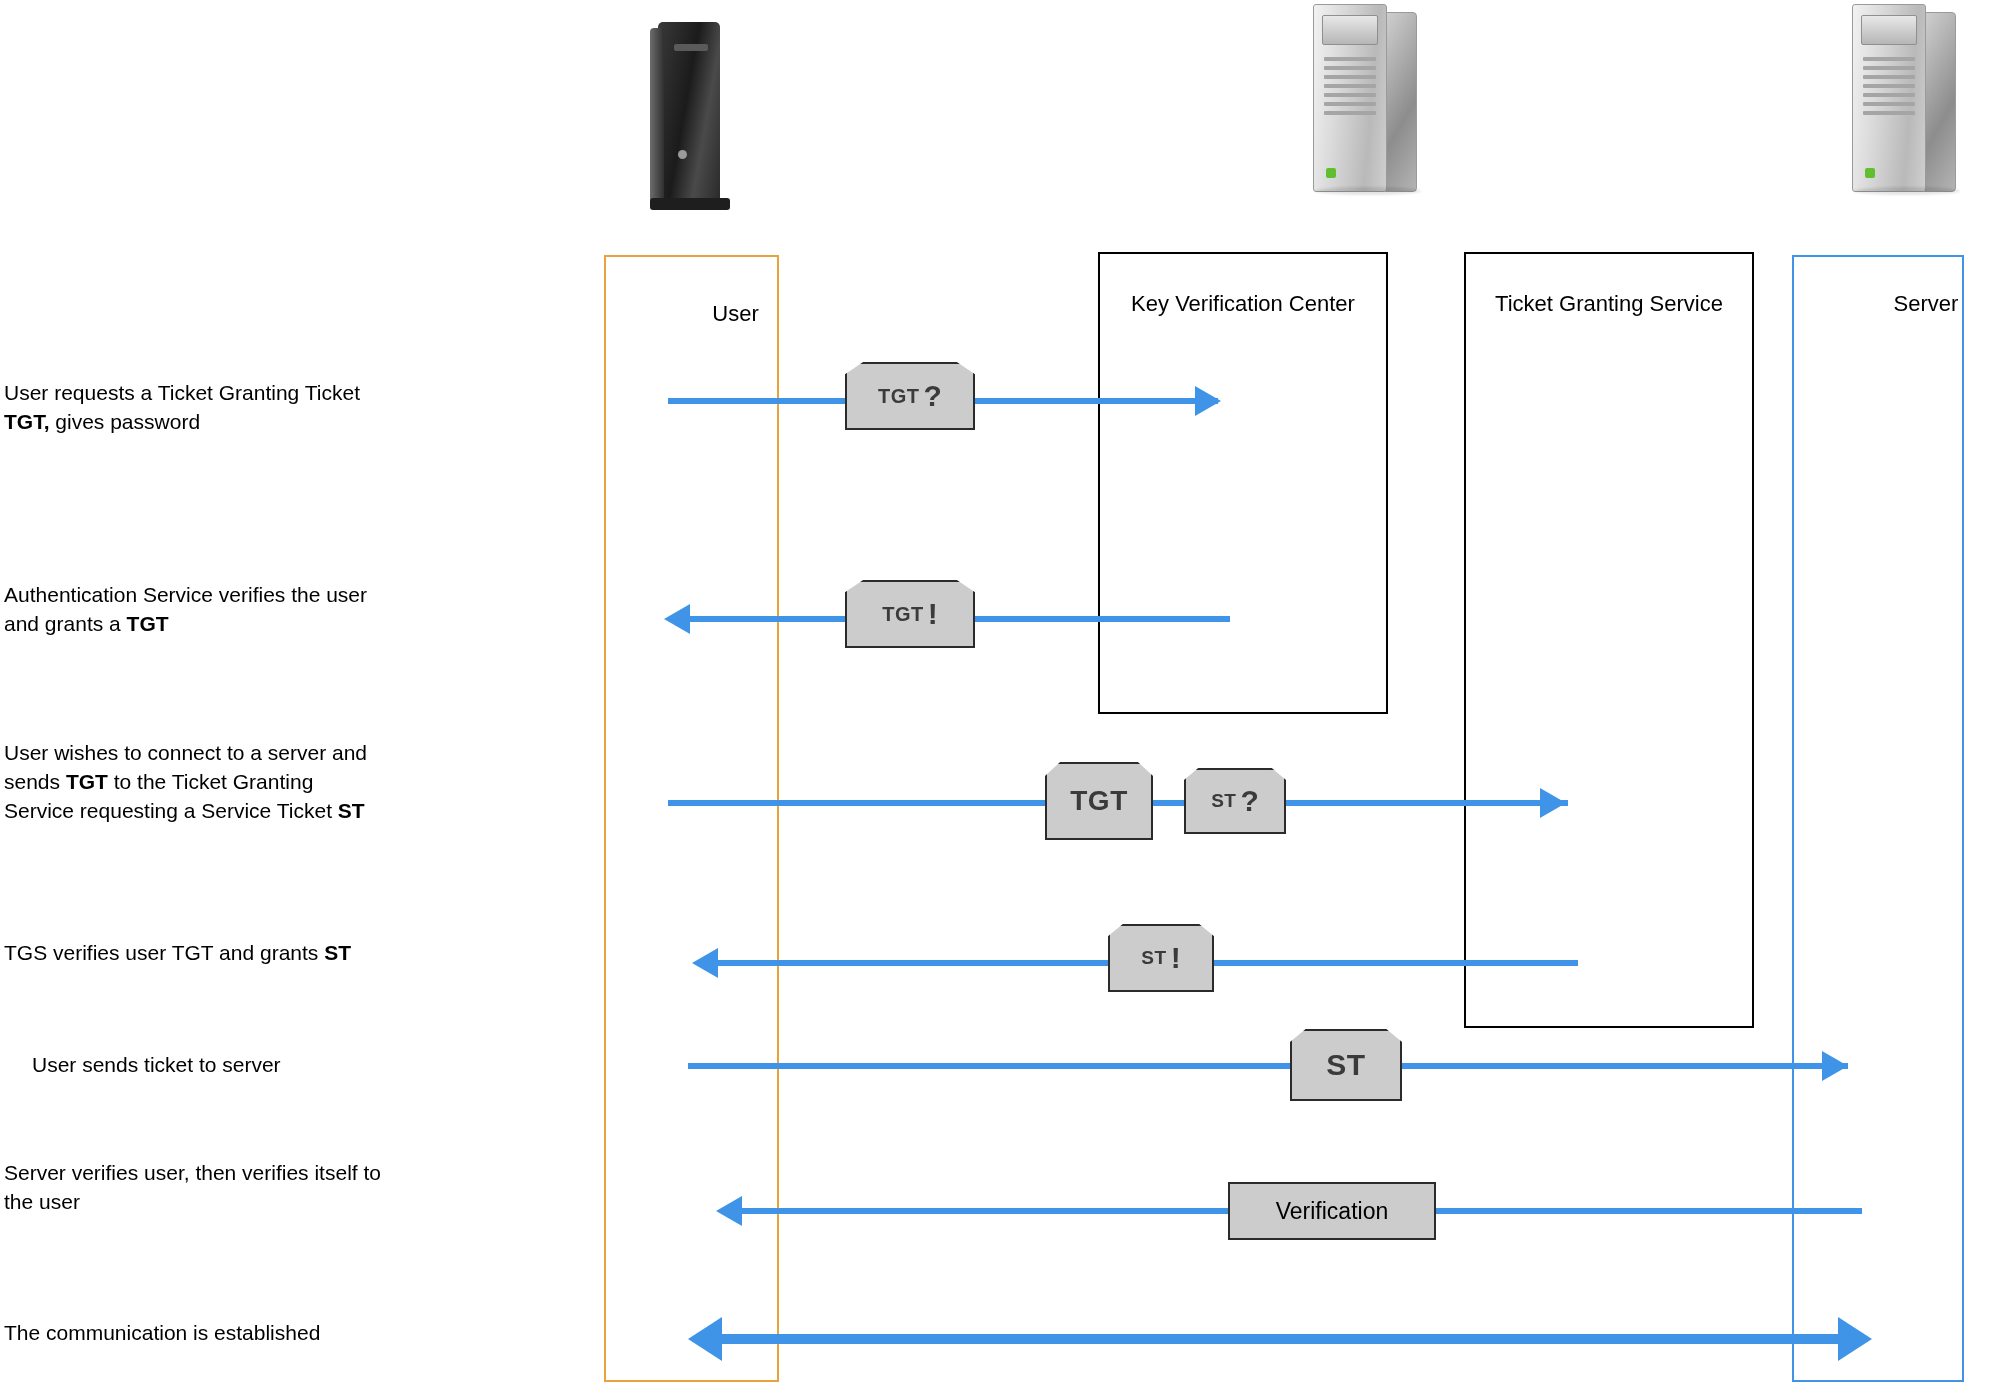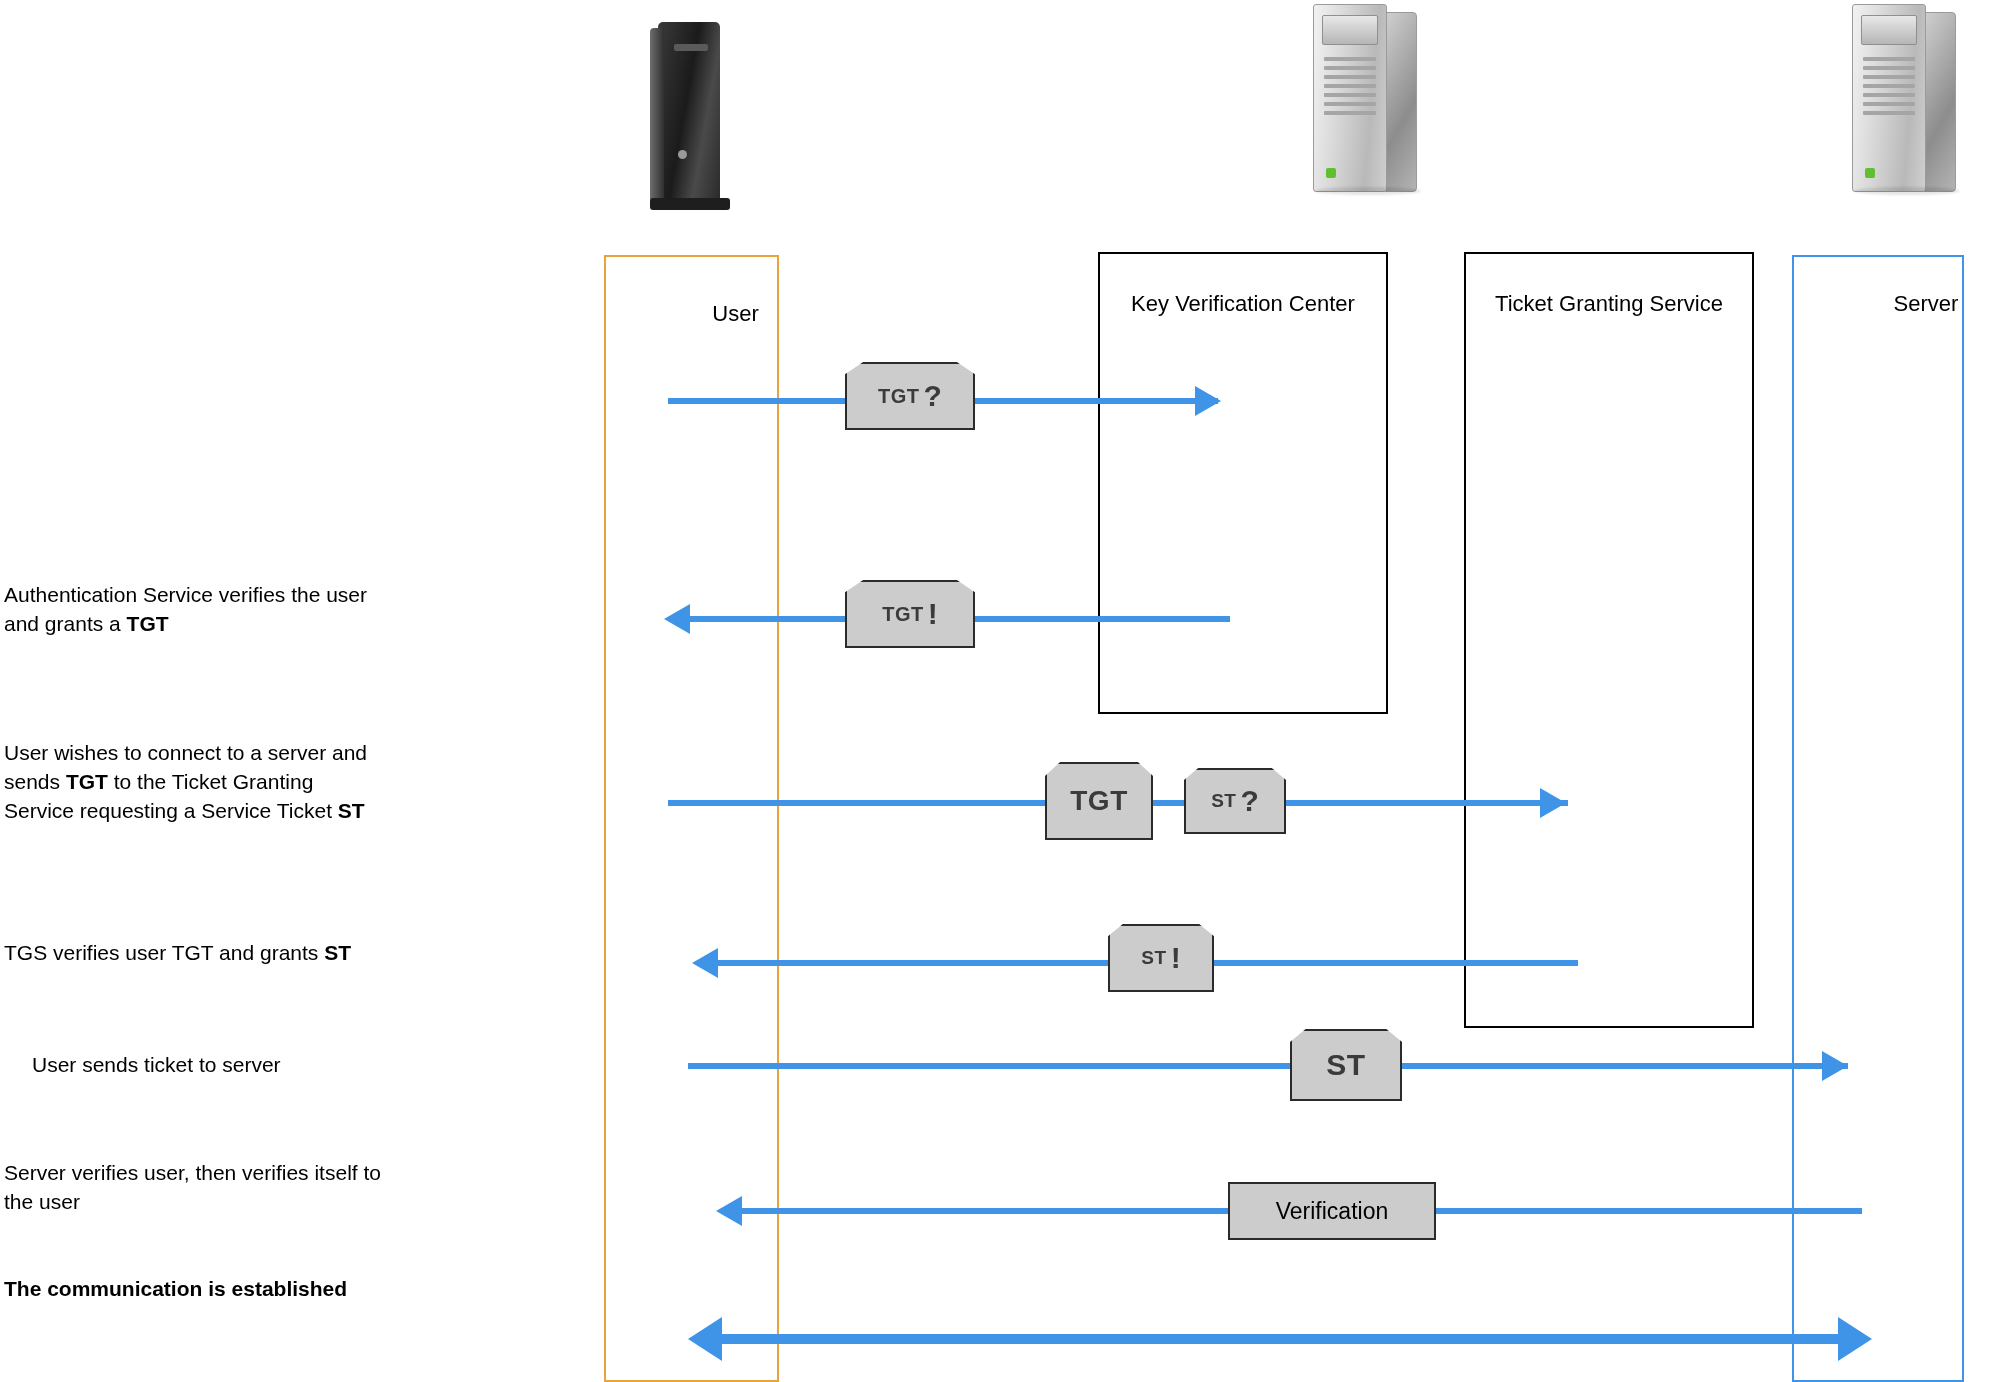--- a/index.html
+++ b/index.html
@@ -266,20 +266,23 @@
 
   <div class="lane" style="left:1098px; top:252px; width:290px; height:462px; border:2px solid #000000;"></div>
   <div class="lane-label" style="left:1105px; top:290px; width:276px;">Key Verification Center</div>
 
   <div class="lane" style="left:1464px; top:252px; width:290px; height:776px; border:2px solid #000000;"></div>
   <div class="lane-label" style="left:1471px; top:290px; width:276px;">Ticket Granting Service</div>
 
   <div class="lane" style="left:1792px; top:255px; width:172px; height:1127px; border:2px solid #3f94e8;"></div>
   <div class="lane-label" style="left:1792px; top:290px; width:172px;padding-left:48px;">Server</div>
 
+  <div class="desc" style="left:4px; top:378px;">
+    <span>User requests a Ticket Granting Ticket </span><b>TGT,</b><span> gives password</span>
+  </div>
   <div class="arrow-line" style="left:668px; top:398px; width:550px;"></div>
   <div class="arrow-head head-right" style="left:1195px; top:386px;"></div>
   <div class="ticket" style="left:845px; top:362px; width:130px; height:68px;">
     <span class="lbl" style="font-size:20px;">TGT</span>
     <span class="mark" style="font-size:30px;">?</span>
   </div>
 
   <div class="desc" style="left:4px; top:580px;">
     <span>Authentication Service verifies the user and grants a </span><b>TGT</b>
   </div>
@@ -320,18 +323,18 @@
     <span class="lbl" style="font-size:30px;">ST</span>
   </div>
 
   <div class="desc" style="left:4px; top:1158px;">Server verifies user, then verifies itself to the user</div>
   <div class="arrow-line" style="left:742px; top:1208px; width:1120px;"></div>
   <div class="arrow-head head-left" style="left:716px; top:1196px;"></div>
   <div class="ticket-box" style="left:1228px; top:1182px; width:208px; height:58px;">
     <span>Verification</span>
   </div>
 
-  <div class="desc" style="left:4px; top:1274px;font-weight:bold;">The communication is established</div>
+  <div class="desc" style="left:4px; top:1318px;">The communication is established</div>
   <div class="arrow-line thick" style="left:720px; top:1334px; width:1120px;"></div>
   <div class="arrow-head head-left big" style="left:688px; top:1317px;"></div>
   <div class="arrow-head head-right big" style="left:1838px; top:1317px;"></div>
 
 </div>
 
 </body></html>

